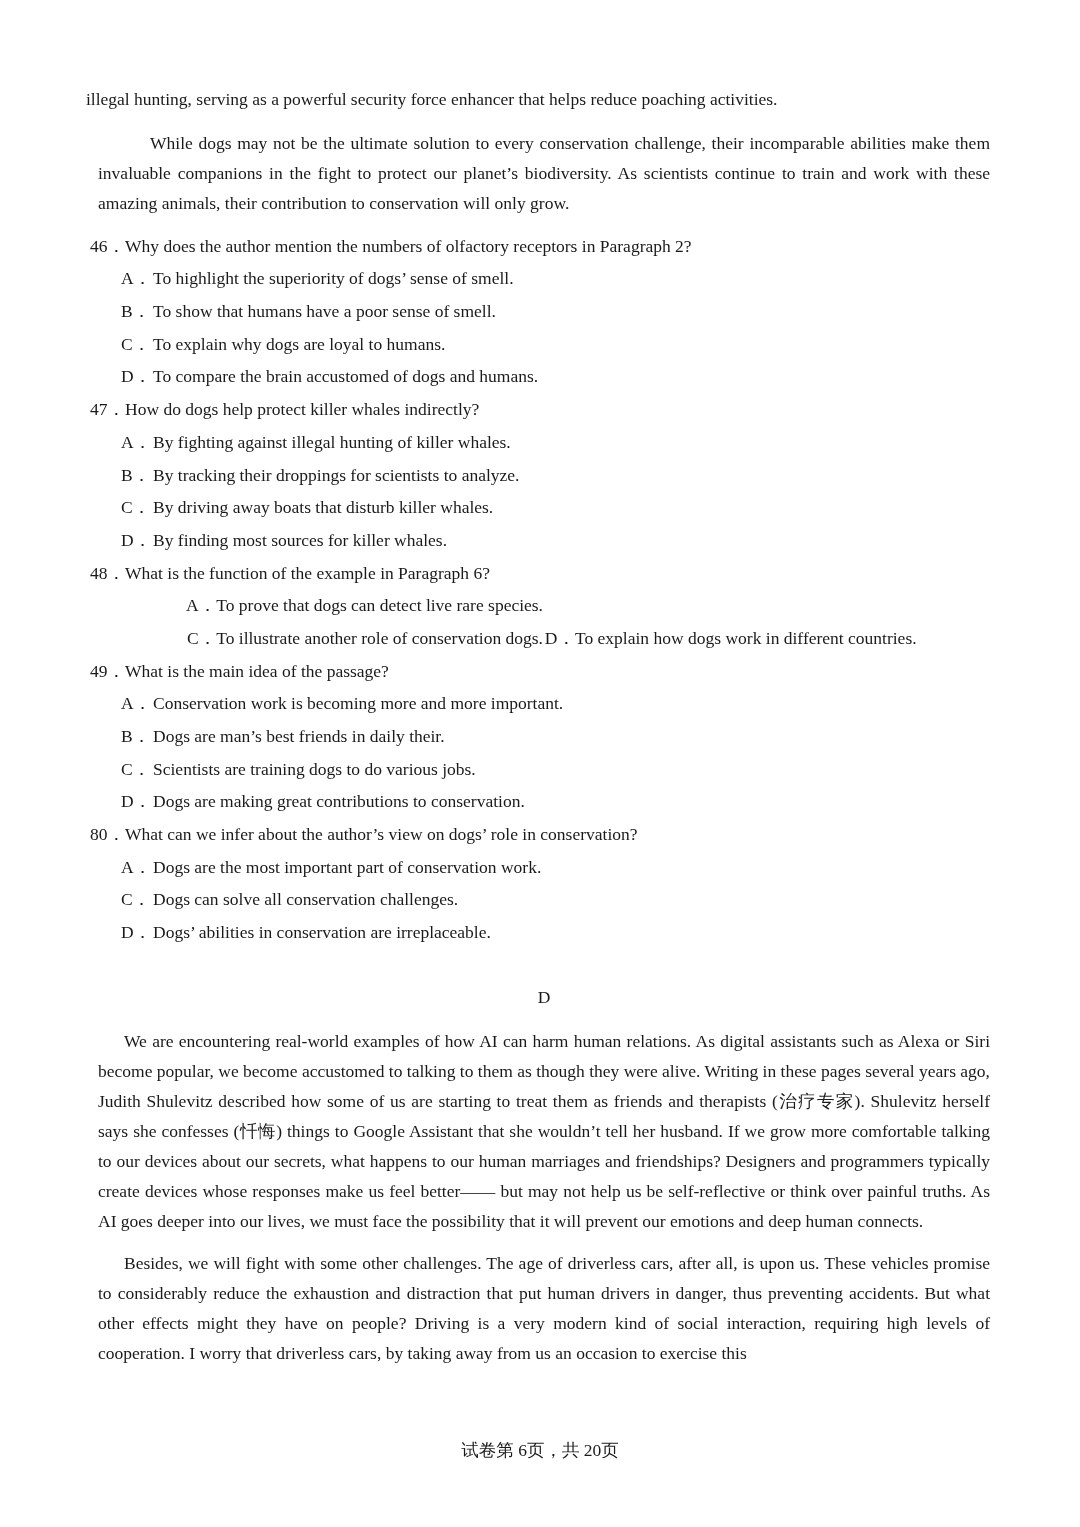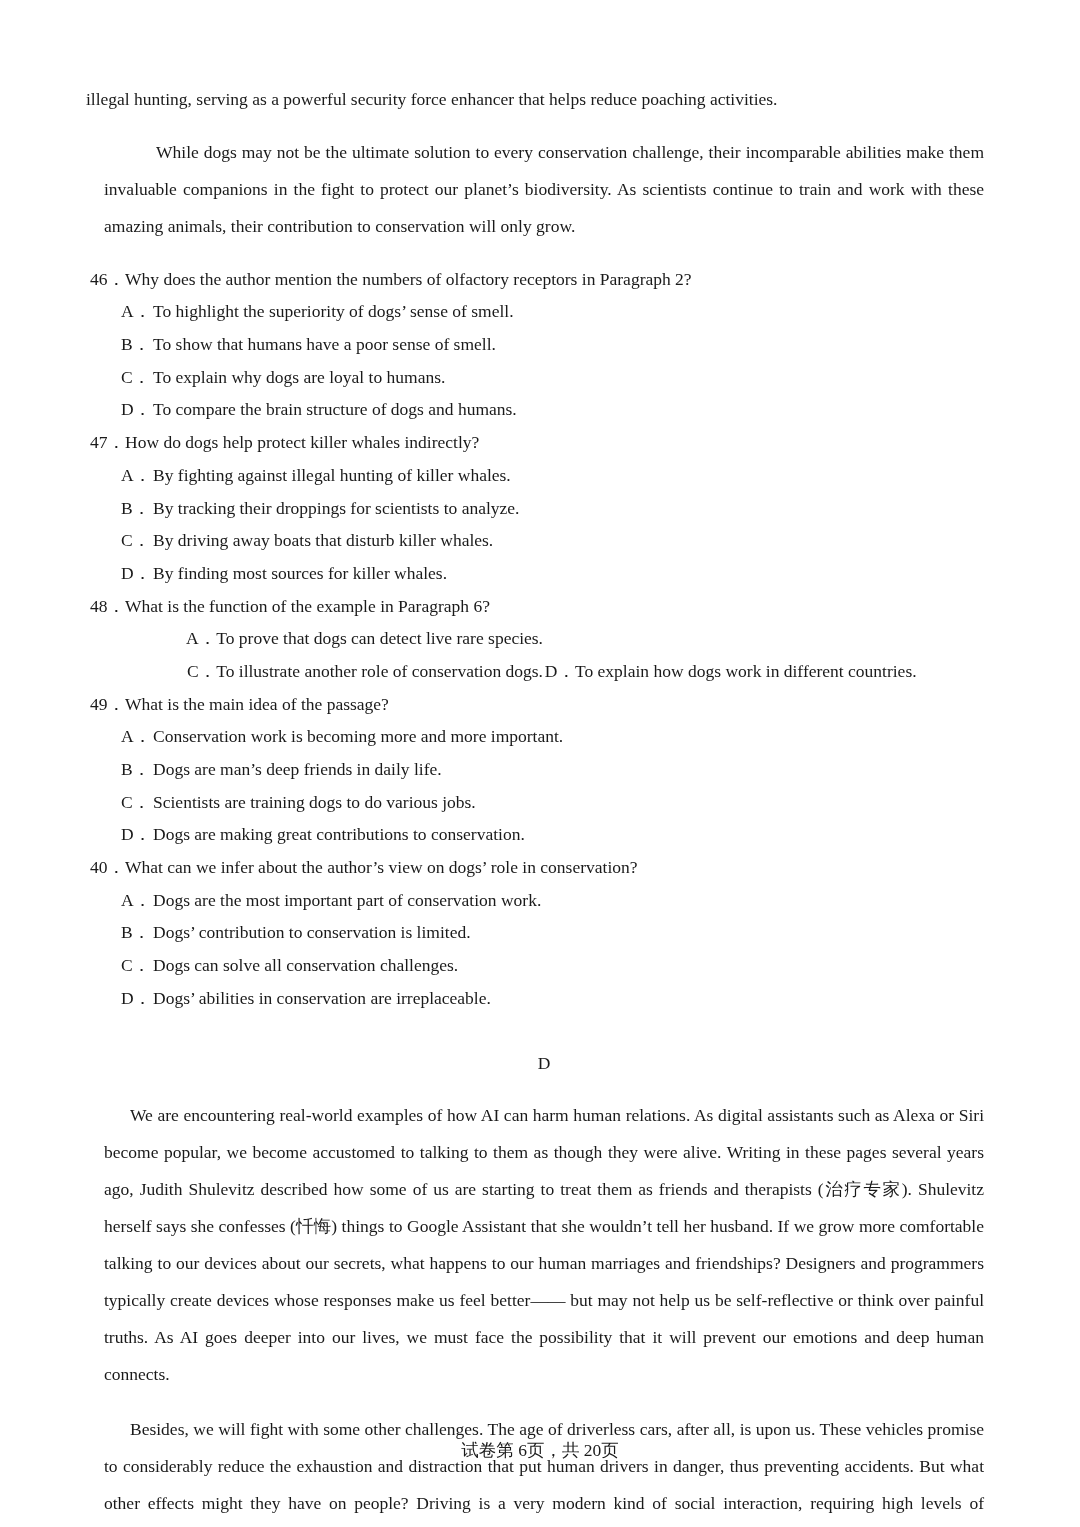--- a/index.html
+++ b/index.html
@@ -21,23 +21,23 @@
       left: 86px;
       top: 83px;
       width: 916px;
     }
     .line {
       line-height: 32.7px;
       height: 32.7px;
       white-space: nowrap;
     }
     .para {
-      line-height: 37px;
+      line-height: 30px;
       text-align: justify;
-      margin: 18px;
+      margin: 12px;
     }
     .indent-lg { text-indent: 52px; }
     .indent-sm { text-indent: 26px; }
     .q-stem {
       line-height: 32.7px;
       height: 32.7px;
       white-space: nowrap;
     }
     .q-num {
       display: inline-block;
@@ -89,21 +89,21 @@
   <div class="line">illegal hunting, serving as a powerful security force enhancer that helps reduce poaching activities.</div>
   <p class="para indent-lg">While dogs may not be the ultimate solution to every conservation challenge, their incomparable abilities make them invaluable companions in the fight to protect our planet’s biodiversity. As scientists continue to train and work with these amazing animals, their contribution to conservation will only grow.</p>
 
   <div>
     <div class="q-stem">
       <span class="q-num">46．</span><span>Why does the author mention the numbers of olfactory receptors in Paragraph 2?</span>
     </div>
     <div class="opt"><span class="opt-label">A．</span><span>To highlight the superiority of dogs’ sense of smell.</span></div>
     <div class="opt"><span class="opt-label">B．</span><span>To show that humans have a poor sense of smell.</span></div>
     <div class="opt"><span class="opt-label">C．</span><span>To explain why dogs are loyal to humans.</span></div>
-    <div class="opt"><span class="opt-label">D．</span><span>To compare the brain structure of dogs and humans.</span></div>
+    <div class="opt"><span class="opt-label">D．</span><span>To compare the brain accustomed of dogs and humans.</span></div>
   </div>
 
   <div>
     <div class="q-stem">
       <span class="q-num">47．</span><span>How do dogs help protect killer whales indirectly?</span>
     </div>
     <div class="opt"><span class="opt-label">A．</span><span>By fighting against illegal hunting of killer whales.</span></div>
     <div class="opt"><span class="opt-label">B．</span><span>By tracking their droppings for scientists to analyze.</span></div>
     <div class="opt"><span class="opt-label">C．</span><span>By driving away boats that disturb killer whales.</span></div>
     <div class="opt"><span class="opt-label">D．</span><span>By finding most sources for killer whales.</span></div>
@@ -120,31 +120,30 @@
       <div class="opt-half"><span class="opt-label">C．</span><span>To illustrate another role of conservation dogs.</span></div>
       <div><span class="opt-label">D．</span><span>To explain how dogs work in different countries.</span></div>
     </div>
   </div>
 
   <div>
     <div class="q-stem">
       <span class="q-num">49．</span><span>What is the main idea of the passage?</span>
     </div>
     <div class="opt"><span class="opt-label">A．</span><span>Conservation work is becoming more and more important.</span></div>
-    <div class="opt"><span class="opt-label">B．</span><span>Dogs are man’s deep friends in daily life.</span></div>
+    <div class="opt"><span class="opt-label">B．</span><span>Dogs are man’s best friends in daily their.</span></div>
     <div class="opt"><span class="opt-label">C．</span><span>Scientists are training dogs to do various jobs.</span></div>
     <div class="opt"><span class="opt-label">D．</span><span>Dogs are making great contributions to conservation.</span></div>
   </div>
 
   <div>
     <div class="q-stem">
-      <span class="q-num">40．</span><span>What can we infer about the author’s view on dogs’ role in conservation?</span>
+      <span class="q-num">80．</span><span>What can we infer about the author’s view on dogs’ role in conservation?</span>
     </div>
     <div class="opt"><span class="opt-label">A．</span><span>Dogs are the most important part of conservation work.</span></div>
-    <div class="opt"><span class="opt-label">B．</span><span>Dogs’ contribution to conservation is limited.</span></div>
     <div class="opt"><span class="opt-label">C．</span><span>Dogs can solve all conservation challenges.</span></div>
     <div class="opt"><span class="opt-label">D．</span><span>Dogs’ abilities in conservation are irreplaceable.</span></div>
   </div>
 
   <div class="section-title">D</div>
   <p class="para indent-sm">We are encountering real-world examples of how AI can harm human relations. As digital assistants such as Alexa or Siri become popular, we become accustomed to talking to them as though they were alive. Writing in these pages several years ago, Judith Shulevitz described how some of us are starting to treat them as friends and therapists (治疗专家). Shulevitz herself says she confesses (忏悔) things to Google Assistant that she wouldn’t tell her husband. If we grow more comfortable talking to our devices about our secrets, what happens to our human marriages and friendships? Designers and programmers typically create devices whose responses make us feel better—— but may not help us be self-reflective or think over painful truths. As AI goes deeper into our lives, we must face the possibility that it will prevent our emotions and deep human connects.</p>
   <p class="para indent-sm">Besides, we will fight with some other challenges. The age of driverless cars, after all, is upon us. These vehicles promise to considerably reduce the exhaustion and distraction that put human drivers in danger, thus preventing accidents. But what other effects might they have on people? Driving is a very modern kind of social interaction, requiring high levels of cooperation. I worry that driverless cars, by taking away from us an occasion to exercise this</p>
 
 </div>
 

